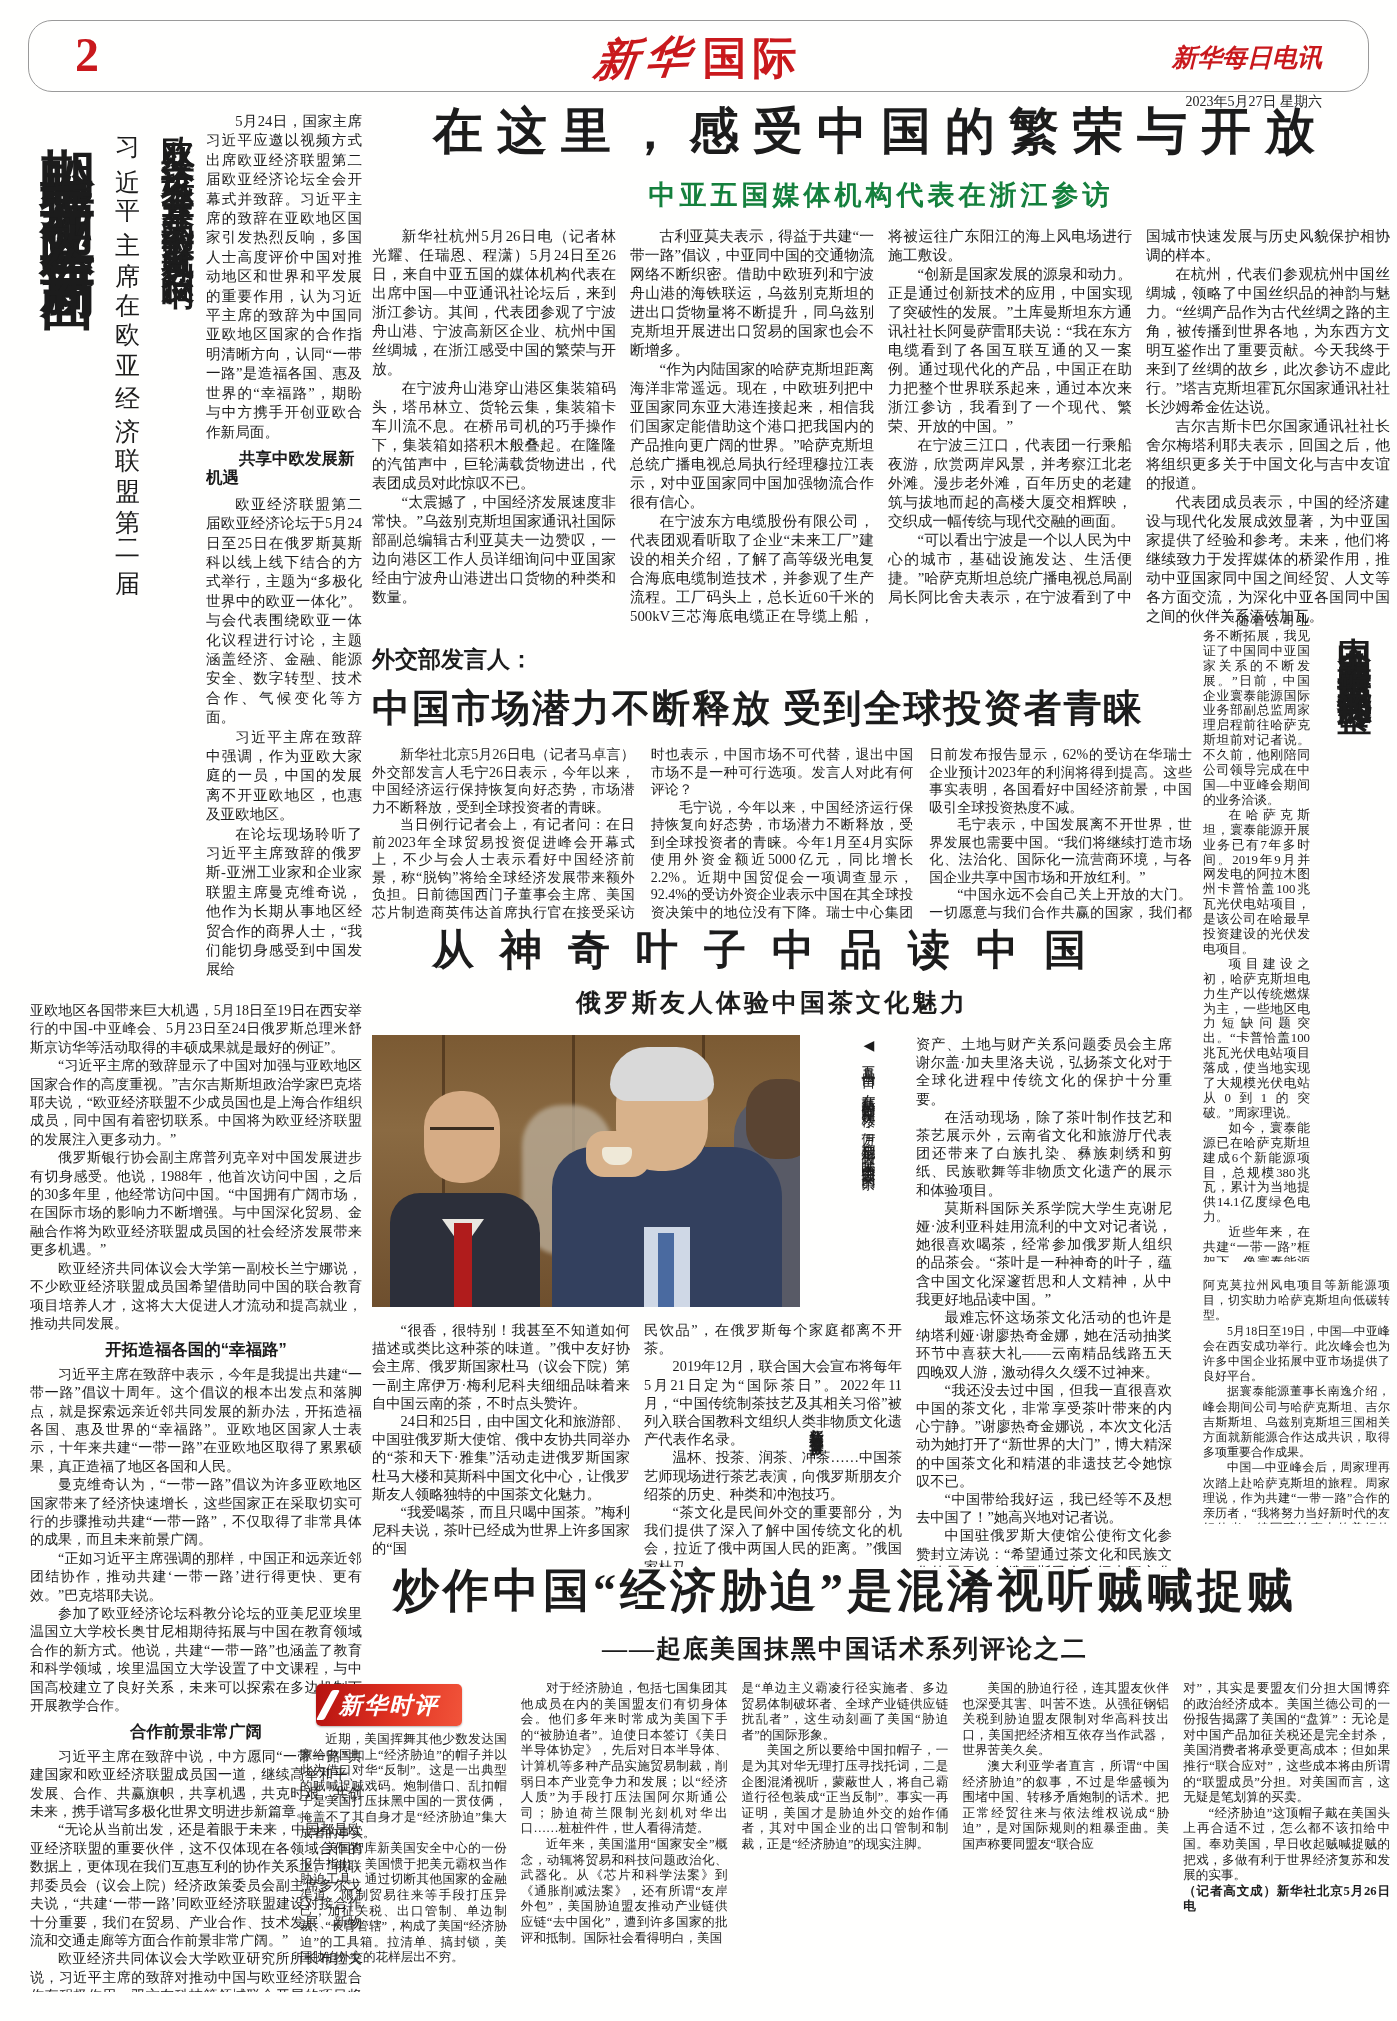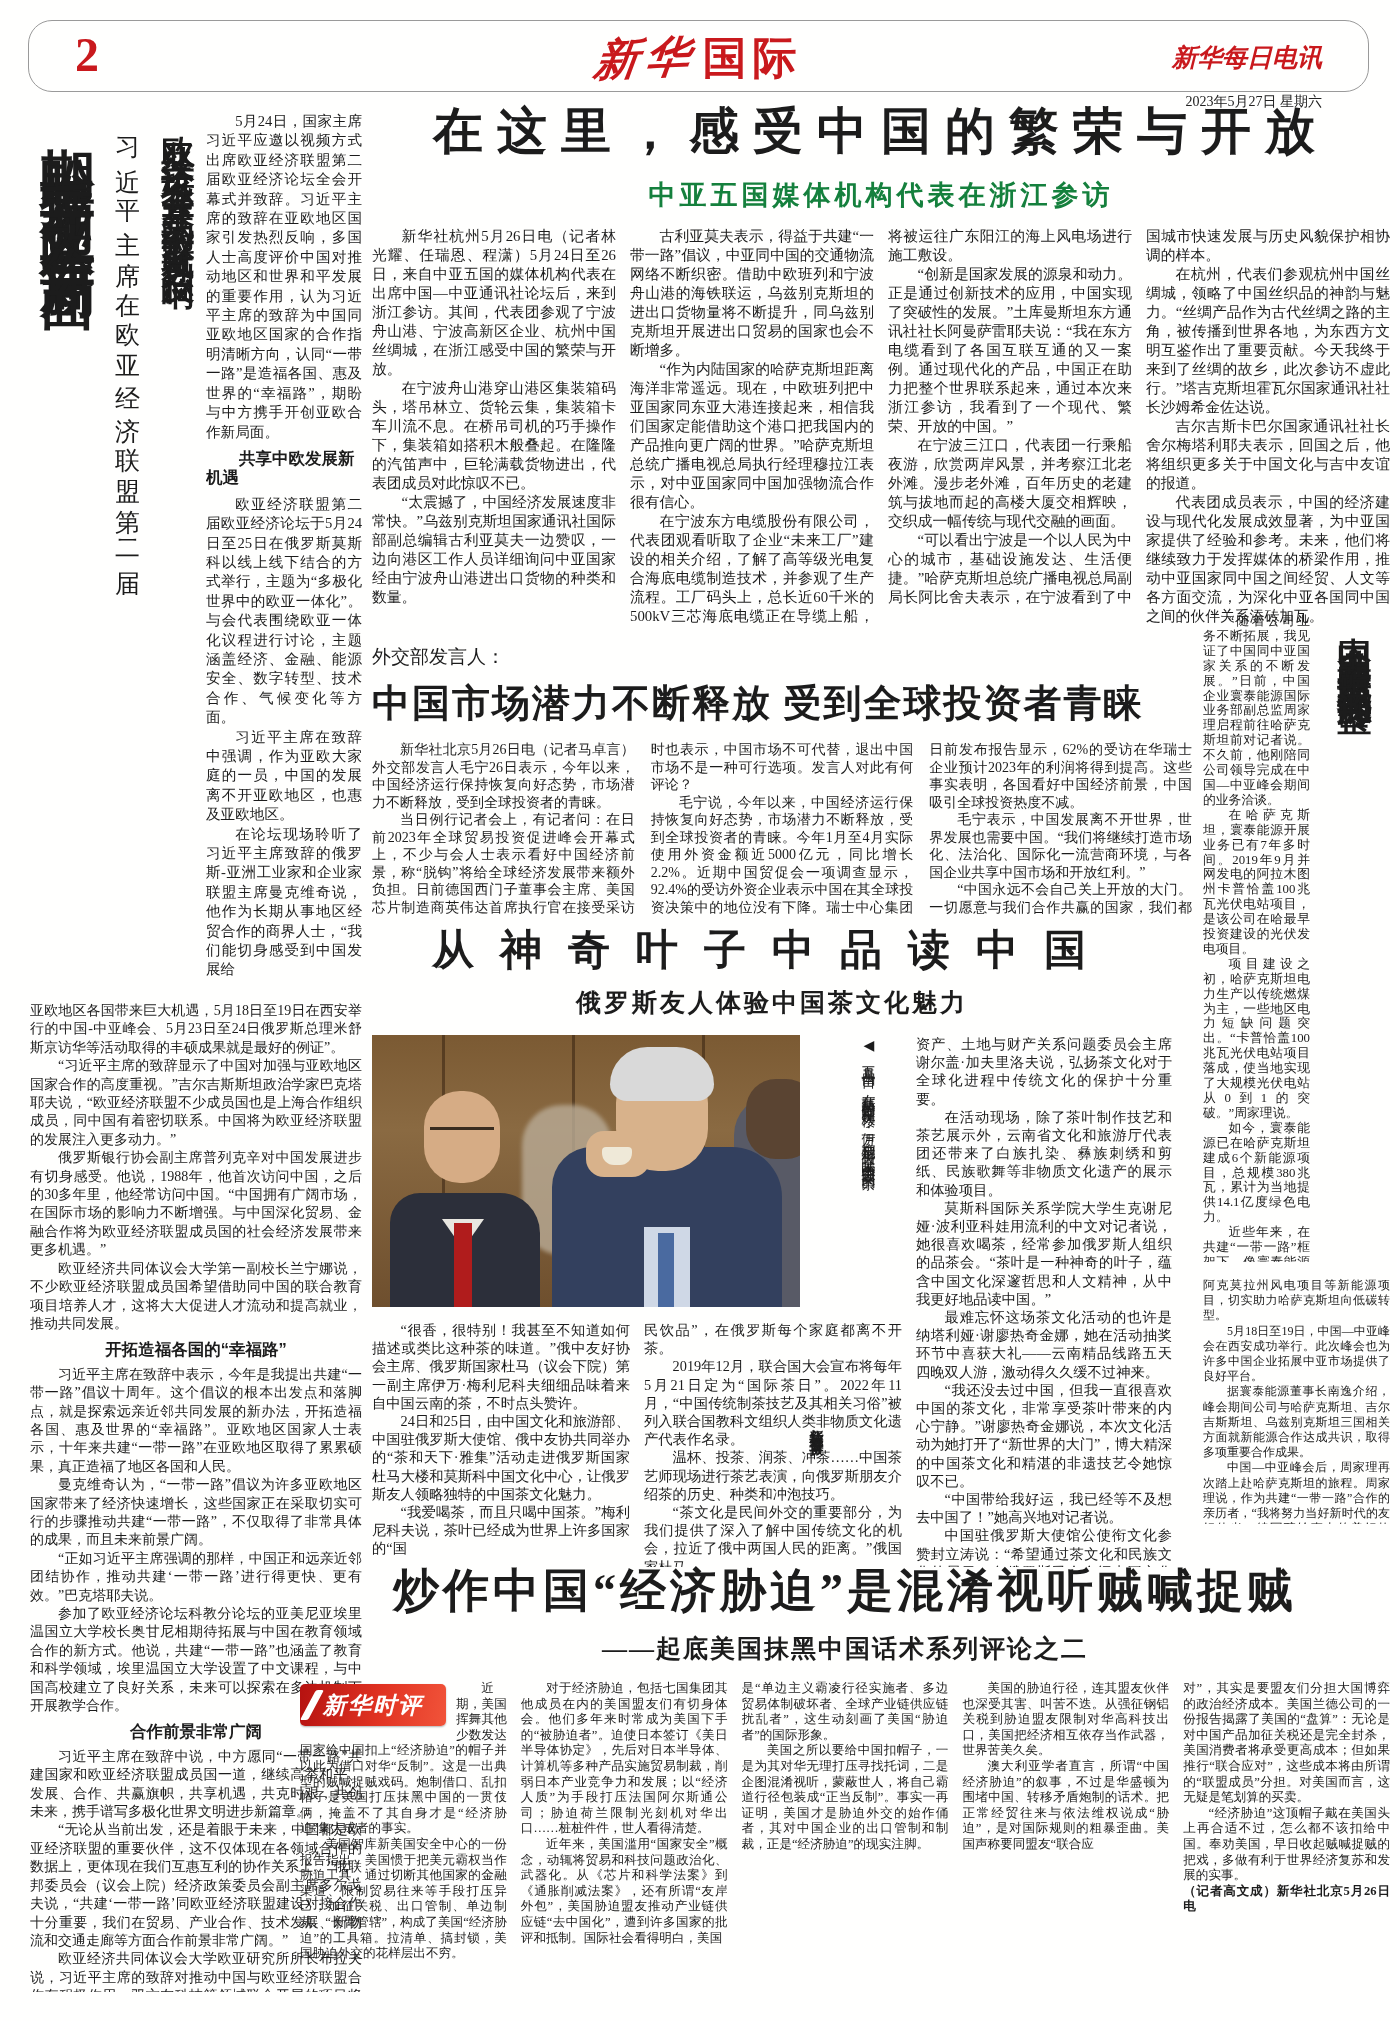--- a/index.html
+++ b/index.html
@@ -29,21 +29,21 @@
   .subhead{font-weight:bold;text-align:center;font-size:16.5px;margin:7px 0;font-family:"Liberation Sans","DejaVu Sans",sans-serif;}
   .subhead.left{text-align:left;text-indent:2em;}
   .artA-wide{margin-top:10px;font-size:14px;line-height:18.4px;height:990px;overflow:hidden;}
   
   .art1{position:absolute;left:372px;top:98px;width:1018px;}
   .art1 .hl{font-size:50px;font-weight:bold;text-align:center;letter-spacing:14px;white-space:nowrap;}
   .art1 .sub{font-size:27px;text-align:center;letter-spacing:4px;margin-top:12px;font-weight:bold;color:#15803d;}
   .art1 .body{margin-top:14px;height:412px;column-count:4;column-gap:14px;column-fill:auto;font-size:14.8px;line-height:19px;overflow:hidden;}
   
   .art2{position:absolute;left:372px;top:644px;width:820px;}
-  .art2 .kicker{font-size:19px;font-weight:normal;}
+  .art2 .kicker{font-size:23px;font-weight:bold;}
   .art2 .hl{font-size:38px;font-weight:bold;text-align:left;letter-spacing:2px;margin-top:8px;white-space:nowrap;}
   .art2 .body{margin-top:12px;height:176px;column-count:3;column-gap:16px;column-fill:auto;font-size:14px;line-height:17.5px;overflow:hidden;}
   
   .art3{position:absolute;left:372px;top:922px;width:800px;}
   .art3 .hl{font-size:42px;font-weight:bold;text-align:center;letter-spacing:26px;white-space:nowrap;}
   .art3 .sub{font-size:25px;text-align:center;letter-spacing:3px;margin-top:8px;font-weight:bold;}
   .art3-content{position:relative;margin-top:16px;height:532px;overflow:hidden;}
   .photo{position:absolute;left:0;top:0;width:428px;height:272px;overflow:hidden;
          background:linear-gradient(180deg,#7b5a33 0%,#8a6a42 35%,#6e4f2e 100%);}
   .photo .panel{position:absolute;top:0;bottom:0;width:3px;background:rgba(40,22,8,.45);}
@@ -74,21 +74,21 @@
   .art5-row{display:flex;height:652px;overflow:hidden;}
   .art5-narrow{width:107px;font-size:12.8px;line-height:14.9px;overflow:hidden;padding-top:4px;}
   .art5-vt{font-size:34px;font-weight:bold;letter-spacing:4px;line-height:72px;height:650px;margin-left:8px;}
   .art5-wide{margin-top:16px;font-size:12px;line-height:15.2px;height:246px;overflow:hidden;}
   
   .art4{position:absolute;left:300px;top:1560px;width:1090px;height:455px;overflow:hidden;}
   .art4 .hl{font-size:46px;font-weight:bold;text-align:center;letter-spacing:4px;white-space:nowrap;}
   .art4 .sub{font-size:25px;text-align:center;letter-spacing:2px;margin-top:10px;font-weight:bold;}
   .art4-cols{display:flex;gap:14px;margin-top:16px;font-size:12.6px;line-height:15.6px;}
   .art4-cols .bcol{width:207px;overflow:hidden;height:330px;}
-  .badge{float:left;width:146px;height:42px;margin:3px 10px 6px 0;border-radius:5px;position:relative;overflow:hidden;
+  .badge{float:left;width:146px;height:42px;margin:3px 10px 6px 16px;border-radius:5px;position:relative;overflow:hidden;
          background:linear-gradient(100deg,#b51210 0%,#e13322 55%,#f1543a 100%);
          color:#fff;font-size:23px;font-weight:bold;font-style:italic;line-height:42px;text-align:center;letter-spacing:2px;
          font-family:"Liberation Sans","DejaVu Sans",sans-serif;box-shadow:0 1px 2px rgba(0,0,0,.3);}
   .badge .pen{position:absolute;left:8px;top:6px;width:8px;height:30px;background:#fff;transform:skewX(-28deg);border-radius:2px;}
   .art4 .byline{display:block;text-align:justify;text-indent:0;}
 </style>
 </head>
 <body>
 
 <div class="page">

